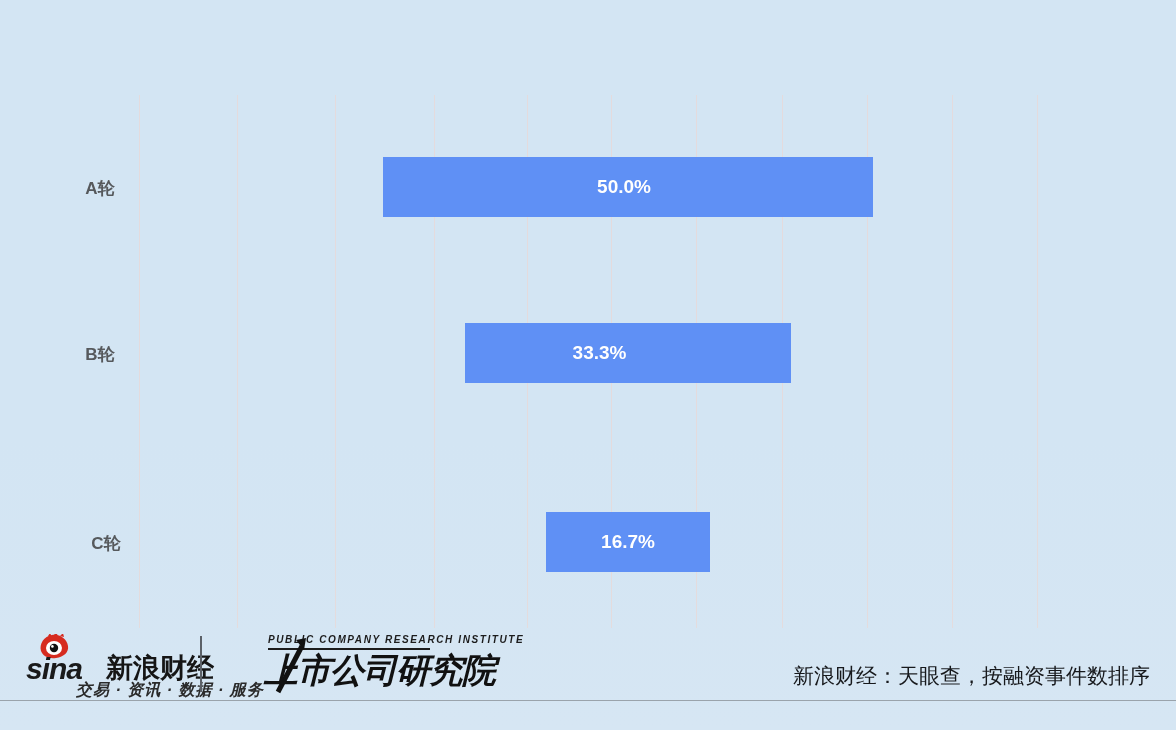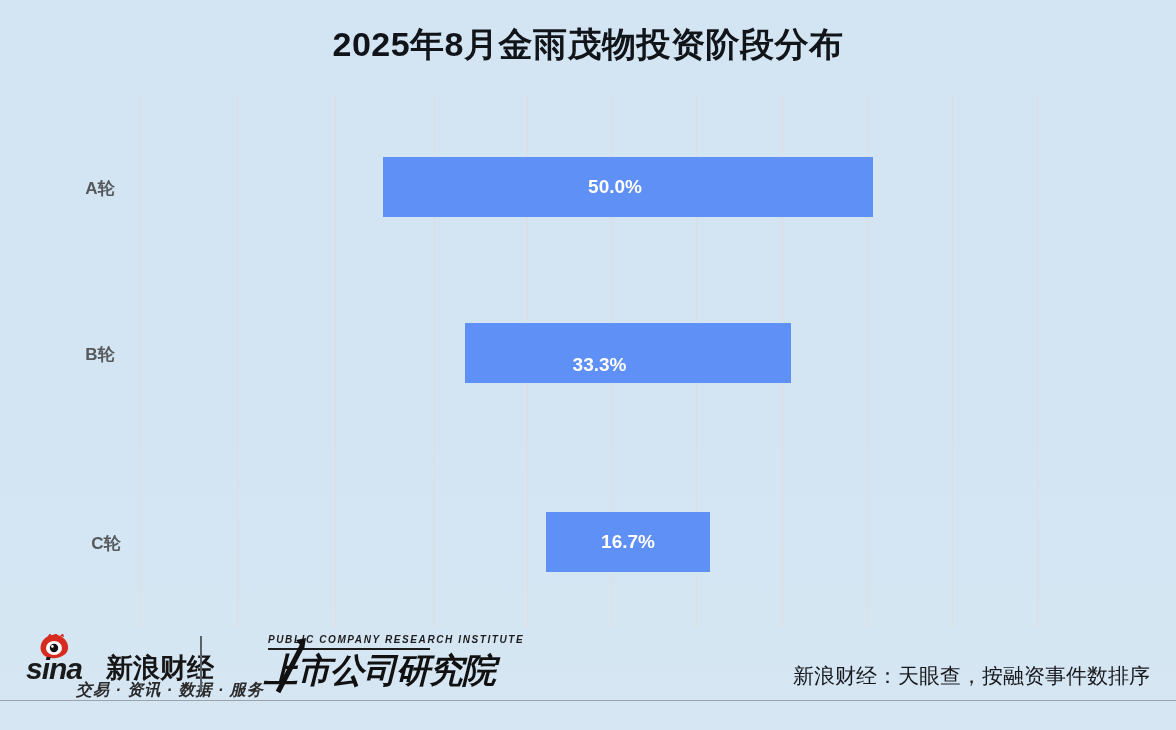--- a/index.html
+++ b/index.html
@@ -221,46 +221,45 @@
     font-size: 21px;
     color: #17191c;
     white-space: nowrap;
   }
 </style>
 </head>
 <body>
 
 <div id="chart-root">
 
-  <div id="chart-title">2025年8月金雨茂物投资阶段分布</div>
 
   <div id="plot-area">
 
     <div class="gridline" style="left:139px;"></div>
     <div class="gridline" style="left:237px;"></div>
     <div class="gridline" style="left:335px;"></div>
     <div class="gridline" style="left:434px;"></div>
     <div class="gridline" style="left:527px;"></div>
     <div class="gridline" style="left:611px;"></div>
     <div class="gridline" style="left:696px;"></div>
     <div class="gridline" style="left:782px;"></div>
     <div class="gridline" style="left:867px;"></div>
     <div class="gridline" style="left:952px;"></div>
     <div class="gridline" style="left:1037px;"></div>
 
     <div class="bar-row" style="top:62px; height:60px;">
       <div class="cat-label" style="top:20px; left:20px;">A轮</div>
       <div class="bar" style="left:383px; width:490px;"></div>
-      <div class="bar-value" style="left:370px; width:490px;">50.0%</div>
+      <div class="bar-value" style="left:379px; width:490px;">50.0%</div>
     </div>
 
     <div class="bar-row" style="top:228px; height:60px;">
       <div class="cat-label" style="top:20px; left:20px;">B轮</div>
       <div class="bar" style="left:465px; width:326px;"></div>
-      <div class="bar-value" style="left:465px; width:269px;margin-top:12px;">33.3%</div>
+      <div class="bar-value" style="left:465px; width:269px;">33.3%</div>
     </div>
 
     <div class="bar-row" style="top:417px; height:60px;">
       <div class="cat-label" style="top:20px; left:26px;">C轮</div>
       <div class="bar" style="left:546px; width:164px;"></div>
       <div class="bar-value" style="left:546px; width:164px;">16.7%</div>
     </div>
 
   </div>
 

